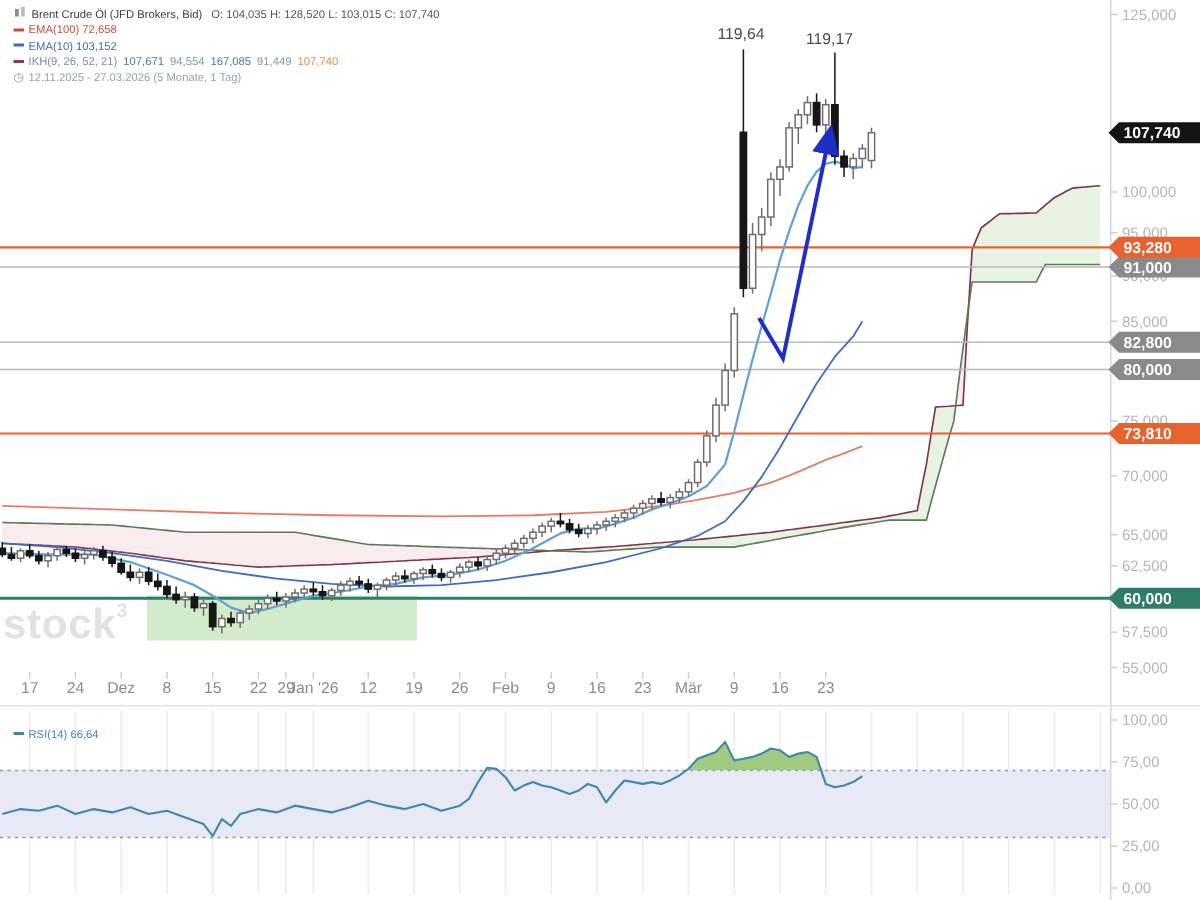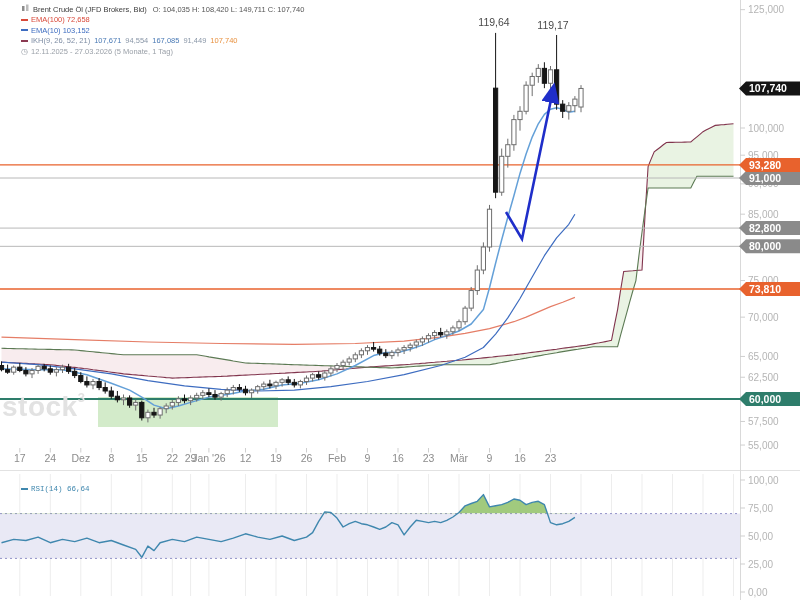--- a/index.html
+++ b/index.html
@@ -1,29 +1,29 @@
 <!DOCTYPE html>
 <html><head>
 <meta charset="utf-8">
 <style>
   html,body{margin:0;padding:0;background:#fff;}
   #app{position:relative;width:800px;height:600px;background:#fff;overflow:hidden;
        font-family:"Liberation Sans",sans-serif;}
   #chart-canvas{position:absolute;left:0;top:0;}
   .legend{position:absolute;left:9px;top:4px;z-index:5;}
-  .legend-row{display:flex;align-items:center;height:10.5px;font-size:7.5px;white-space:nowrap;margin-left:12px;}
+  .legend-row{display:flex;align-items:center;height:10.5px;font-size:7.5px;white-space:nowrap;}
   .dash{display:inline-block;width:7px;height:2px;margin-right:3px;}
   .title-row{color:#3c3c3c;}
   .title-row .ohlc{margin-left:6px;color:#555;}
   .mini-icon{display:inline-block;margin-right:3px;}
   .ikh-val{margin-left:4px;}
   .date-row{color:#9aa0a8;}
   .clock{margin-right:3px;font-size:8px;color:#9aa0a8;}
-  .rsi-legend{position:absolute;left:9px;top:484px;z-index:5;font-family:Liberation Mono, monospace;}
-  #watermark{position:absolute;left:2px;top:390px;z-index:1;color:#e2e2e2;
+  .rsi-legend{position:absolute;left:9px;top:484px;z-index:5;}
+  #watermark{position:absolute;left:2px;top:399px;z-index:1;color:#e2e2e2;
              font-size:28px;font-weight:600;letter-spacing:0.5px;user-select:none;}
   #watermark sup{font-size:13px;vertical-align:14px;font-weight:600;}
 </style>
 </head>
 <body>
 
 <div id="app">
   <svg id="chart-canvas" width="800" height="600">
       <defs>
         <clipPath id="plotclip">
@@ -423,21 +423,21 @@
 
   <div class="legend">
     <div class="legend-row title-row">
       <span class="mini-icon">
         <svg width="9" height="9">
             <rect x="1" y="2" width="2.5" height="5" fill="#8c8c8c"></rect>
             <rect x="5" y="0.5" width="2.5" height="6.5" fill="#bcbcbc"></rect>
           </svg>
       </span>
       <span>Brent Crude Öl (JFD Brokers, Bid)</span>
-      <span class="ohlc">O: 104,035  H: 108,420  L: 149,711  C: 107,740</span>
+      <span class="ohlc">O: 104,035  H: 128,520  L: 103,015  C: 107,740</span>
     </div>
     <div class="legend-row">
       <span class="dash" style="background-color: rgb(217, 73, 58);"></span>
       <span style="color: rgb(217, 73, 58);">EMA(100) 72,658</span>
     </div>
     <div class="legend-row">
       <span class="dash" style="background-color: rgb(61, 108, 192);"></span>
       <span style="color: rgb(61, 108, 192);">EMA(10) 103,152</span>
     </div>
     <div class="legend-row">

